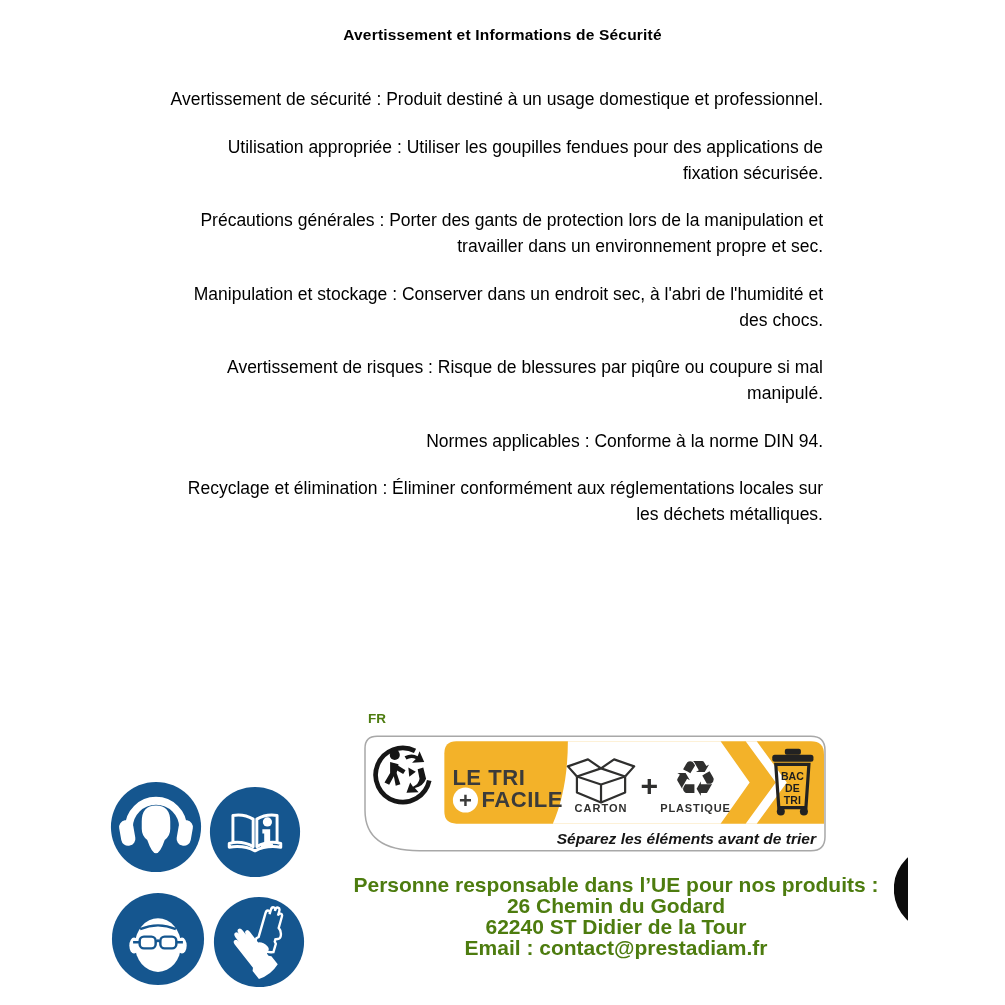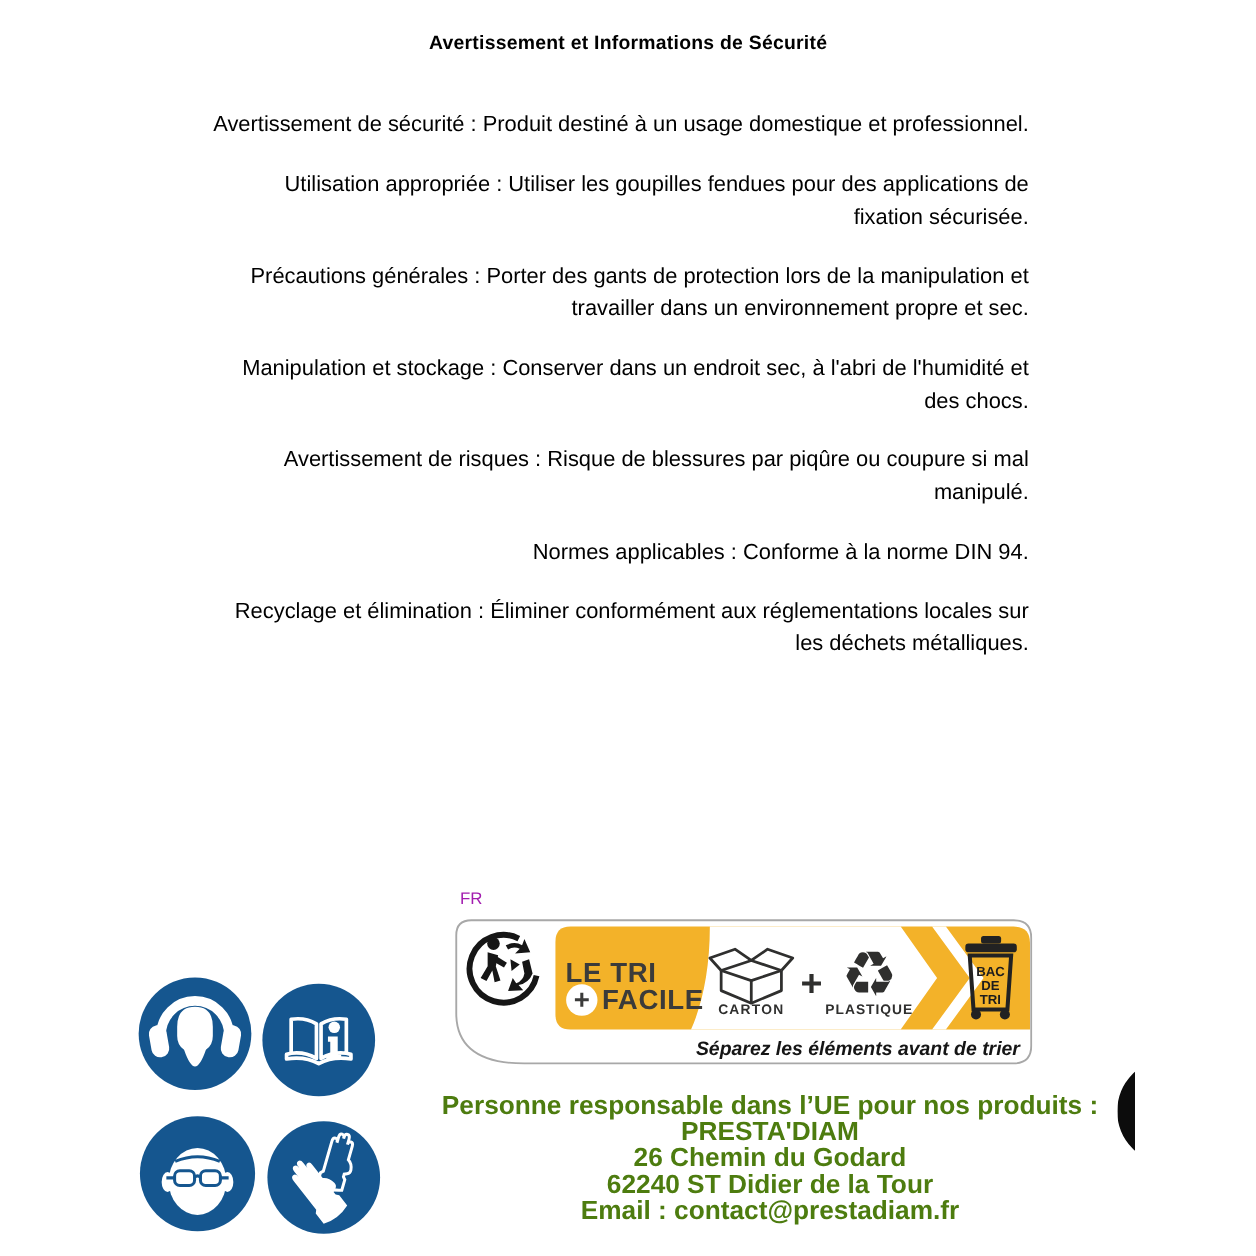--- a/index.html
+++ b/index.html
@@ -13,21 +13,21 @@
   .doc-title {
     padding-top:26px; text-align:center;
     font-size:15.5px; font-weight:bold; letter-spacing:0.2px;
   }
   .body-text { margin:42px 85px 0 72px;text-align:right; }
   .body-text p {
     font-size:17.5px; line-height:26px; margin-bottom:21.5px; color:#000;
   }
   .fr-label {
     position:absolute; left:271px; top:711px;
-    font-size:13.5px; font-weight:normal; color:#a21caf;
+    font-size:13.5px; font-weight:bold; color:#4d7c0f;
   }
   .tri-banner { position:absolute; left:267px; top:735px; }
   .tri-banner text { font-family:"Liberation Sans","DejaVu Sans",sans-serif; }
   .blue-icon { position:absolute; }
   .icon-ear     { left:13px;  top:781px; width:92px; height:92px; }
   .icon-book    { left:112px; top:786px; width:92px; height:92px; }
   .icon-goggles { left:14px;  top:892px; width:94px; height:94px; }
   .icon-gloves  { left:116px; top:896px; width:92px; height:92px; }
   .contact {
     position:absolute; left:249px; top:874px; width:540px;
@@ -146,21 +146,20 @@
     <g transform="translate(62,34) rotate(16)">
       <path d="M -11,25 L -11,15.5 L -9,13.5 L -9,-13.5 Q -9,-17 -6.7,-17 Q -4.4,-17 -4.4,-13.5 L -4.4,-18.5 Q -4.4,-22 -2.1,-22 Q 0.2,-22 0.2,-18.5 L 0.2,-19.5 Q 0.2,-23 2.5,-23 Q 4.8,-23 4.8,-19.5 L 4.8,-14.5 Q 4.8,-17.5 7,-17.5 Q 9.2,-17.5 9.2,-14.5 L 9.2,-2 Q 13.2,0.5 13.8,6 Q 14.1,9 11.5,10 L 9.2,11 L 9.2,13.5 L 11,15.5 L 11,25 Q 0,29 -11,25 Z" fill="none" stroke="#fff" stroke-width="2.6"></path>
     </g>
     <g transform="translate(42,59) rotate(-38) scale(1.18)">
       <path d="M -11,25 L -11,15.5 L -9,13.5 L -9,-13.5 Q -9,-17 -6.7,-17 Q -4.4,-17 -4.4,-13.5 L -4.4,-18.5 Q -4.4,-22 -2.1,-22 Q 0.2,-22 0.2,-18.5 L 0.2,-19.5 Q 0.2,-23 2.5,-23 Q 4.8,-23 4.8,-19.5 L 4.8,-14.5 Q 4.8,-17.5 7,-17.5 Q 9.2,-17.5 9.2,-14.5 L 9.2,-2 Q 13.2,0.5 13.8,6 Q 14.1,9 11.5,10 L 9.2,11 L 9.2,13.5 L 11,15.5 L 11,25 Q 0,29 -11,25 Z" fill="#fff"></path>
     </g>
   </svg>
 
   <div class="contact">
     <div>Personne responsable dans l’UE pour nos produits :</div>
-    <div>PRESTA'DIAM</div>
     <div>26 Chemin du Godard</div>
     <div>62240 ST Didier de la Tour</div>
     <div>Email : contact@prestadiam.fr</div>
   </div>
 
   <svg class="ce-mark" width="150" height="94" viewBox="0 0 160 100">
     <g fill="none" stroke="#0c0c0c" stroke-width="16.5">
       <path d="M 69.8,22.5 A 37,37 0 1 0 69.8,77.5"></path>
       <path d="M 139.8,22.5 A 37,37 0 1 0 139.8,77.5"></path>
       <path d="M 115,50 L 150.5,50"></path>

